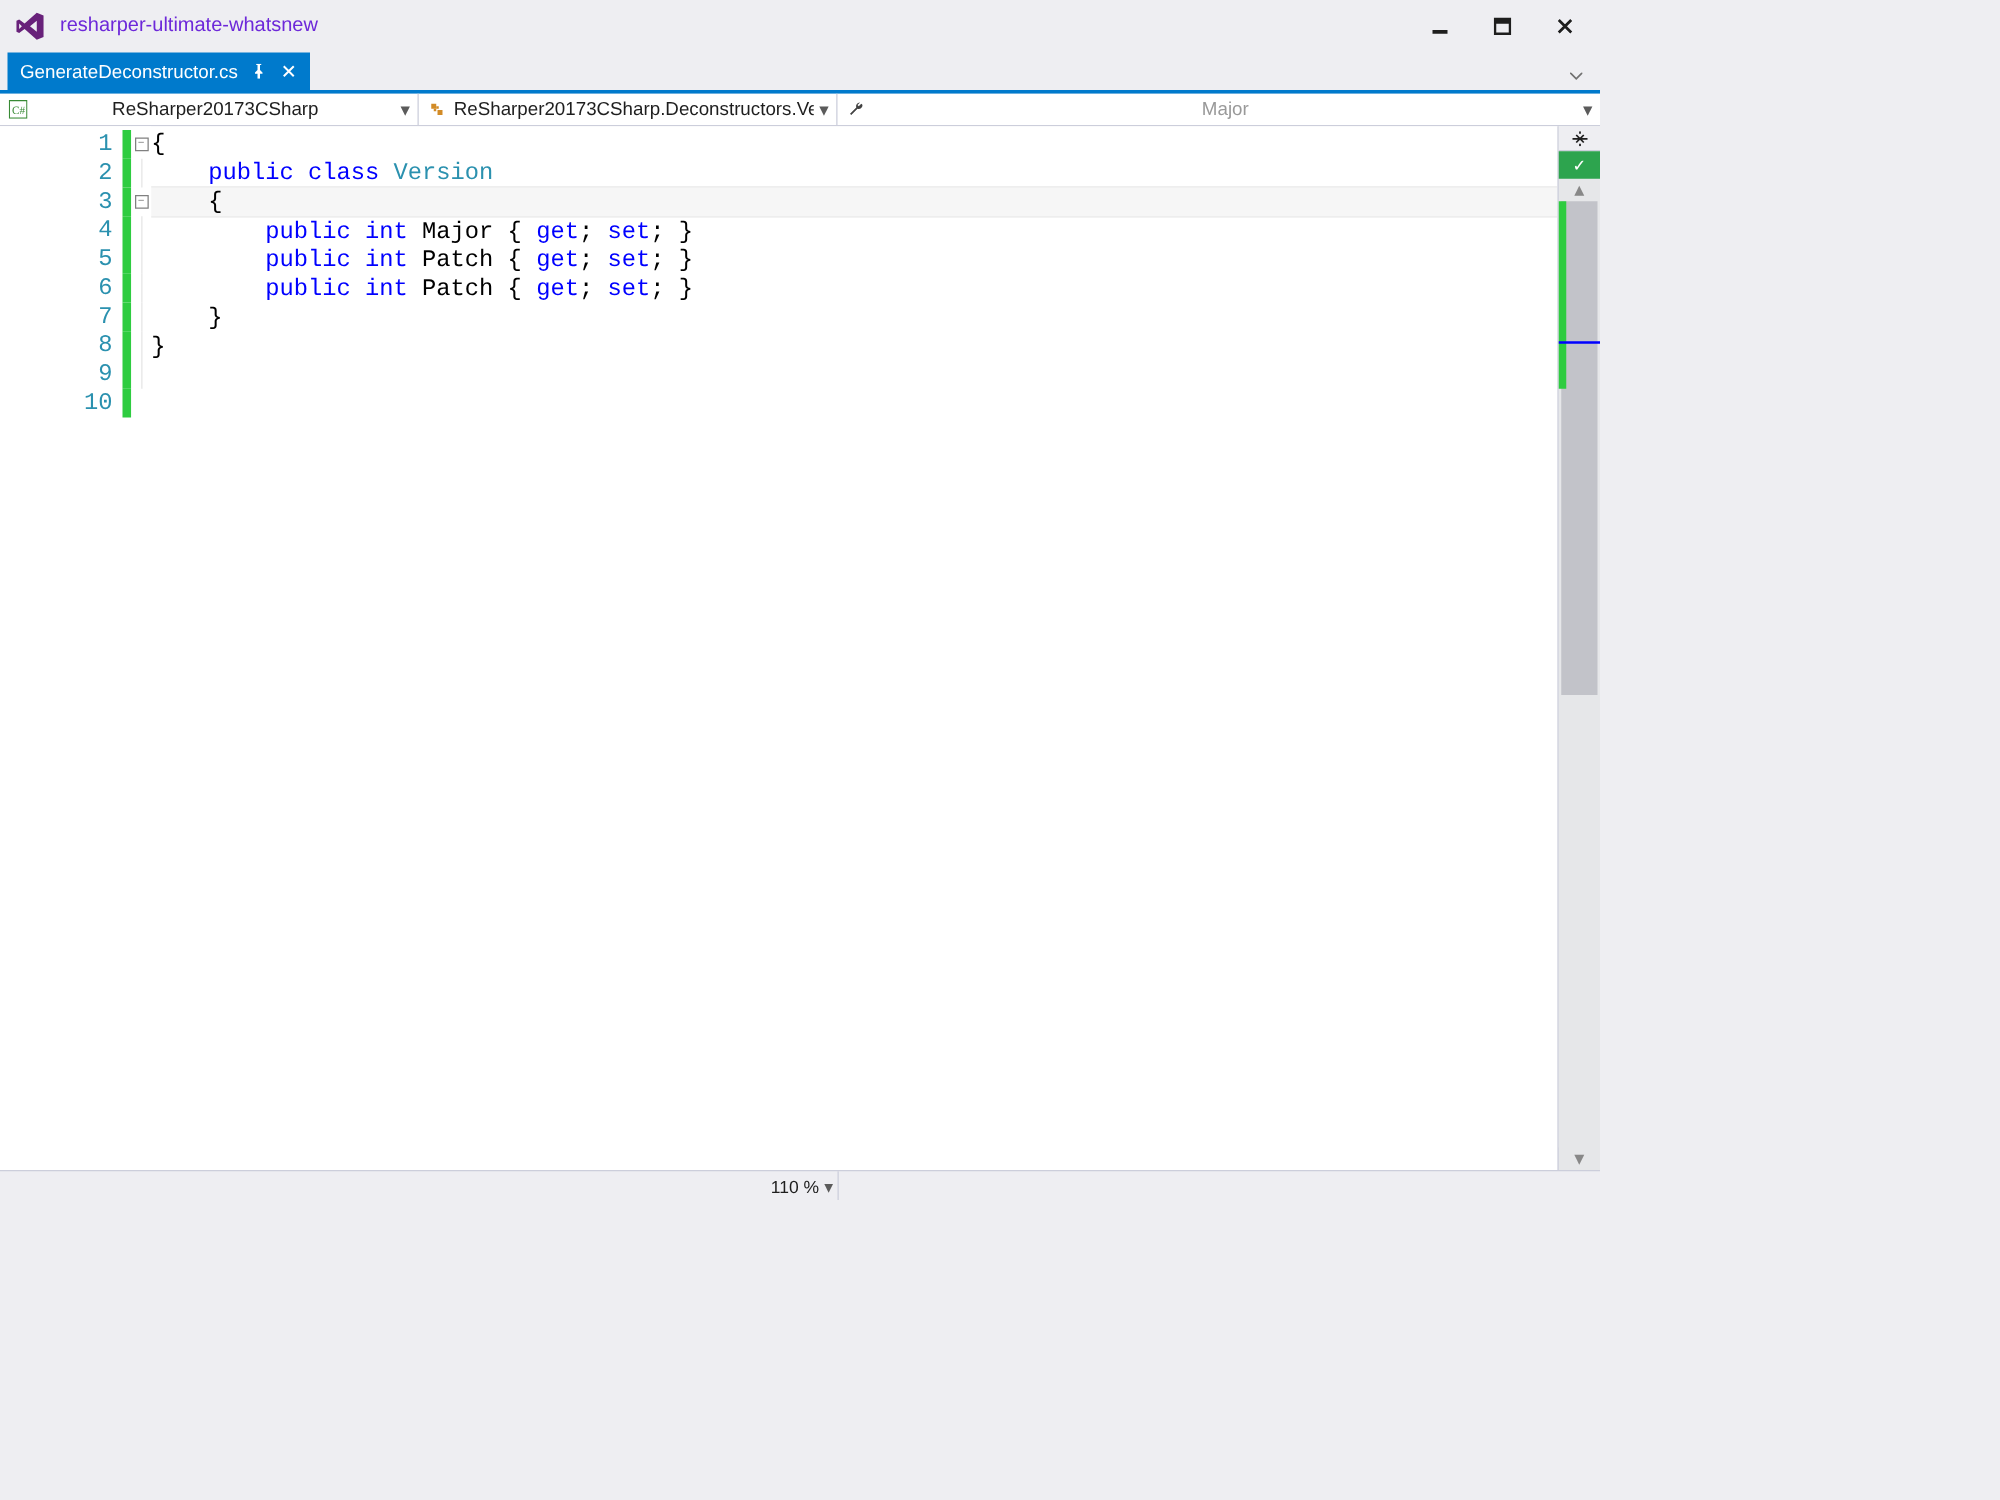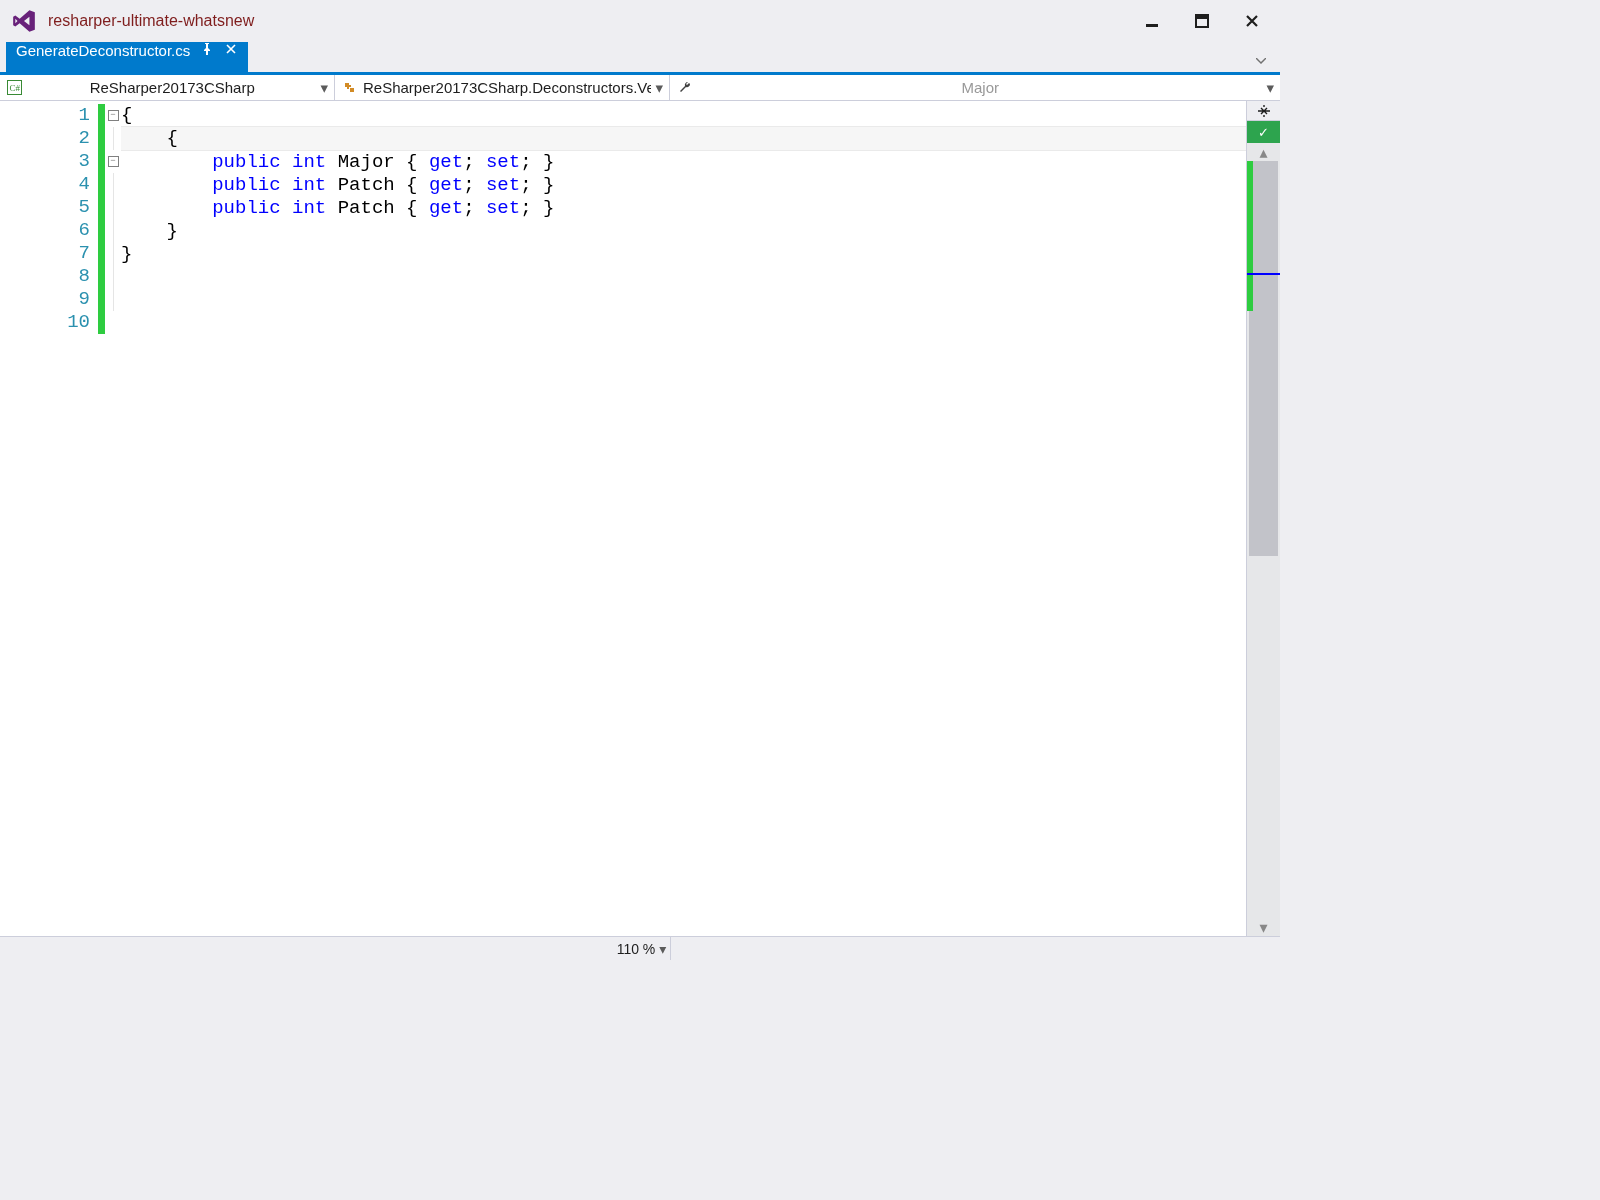--- a/index.html
+++ b/index.html
@@ -2,27 +2,27 @@
 <html><head>
 <meta charset="utf-8">
 <style>
   * { box-sizing: border-box; }
   html, body { margin:0; padding:0; height:100%; font-family:"Segoe UI", Tahoma, sans-serif; background:#eeeef2; color:#1e1e1e; }
   .window { display:flex; flex-direction:column; width:1280px; height:960px; background:#eeeef2; }
 
   
   .titlebar { display:flex; align-items:center; height:42px; padding:0 6px 0 10px; }
   .vs-logo { width:28px; height:28px; display:flex; align-items:center; justify-content:center; margin-right:10px; }
-  .titlebar-title { font-size:16px; color:#7f1d1d; flex:1; }
+  .titlebar-title { font-size:16px; color:#6d28d9; flex:1; }
   .winbtns { display:flex; gap:26px; padding-right:10px; }
   .winbtn { width:24px; height:24px; display:flex; align-items:center; justify-content:center; color:#1e1e1e; cursor:pointer; }
 
   
   .tabstrip { display:flex; align-items:flex-end; height:30px; padding-left:6px; }
-  .doctab { display:flex; align-items:flex-start; height:30px; background:#007acc; color:#fff; padding:0 10px; font-size:15px; gap:10px; }
+  .doctab { display:flex; align-items:center; height:30px; background:#007acc; color:#fff; padding:0 10px; font-size:15px; gap:10px; }
   .doctab .pin, .doctab .close { width:14px; height:14px; display:flex; align-items:center; justify-content:center; }
   .tabstrip-spacer { flex:1; }
   .tabstrip-arrow { width:22px; height:22px; margin-right:8px; display:flex; align-items:center; justify-content:center; color:#717171; cursor:pointer; }
   .tabstrip-underline { height:3px; background:#007acc; }
 
   
   .navbar { display:flex; height:26px; background:#fff; border-bottom:1px solid #cccedb; }
   .navitem { display:flex; align-items:center; height:100%; border-right:1px solid #cccedb; font-size:15px; color:#1e1e1e; padding:0 6px; cursor:pointer; }
   .navitem.last { flex:1; border-right:none; }
   .navitem .icon { width:16px; height:16px; margin-right:6px; display:flex; align-items:center; justify-content:center; }
@@ -207,20 +207,21 @@
               <div class="fold-line"></div>
             </div>
           <div class="row">
               <div class="fold-line"></div>
             </div>
           <div class="row"></div>
         </div>
       </div>
       <div class="code">
         <div class="line"><span class="txt">{</span></div>
+        <div class="line"><span class="txt">    </span><span class="kw">public</span><span class="txt"> </span><span class="kw">class</span><span class="txt"> </span><span class="type">Version</span></div>
         <div class="line hl"><span class="txt">    </span><span class="txt">{</span></div>
         <div class="line"><span class="txt">        </span><span class="kw">public</span><span class="txt"> </span><span class="kw">int</span><span class="txt"> </span><span class="txt">Major</span><span class="txt"> { </span><span class="kw">get</span><span class="txt">; </span><span class="kw">set</span><span class="txt">; }</span></div>
         <div class="line"><span class="txt">        </span><span class="kw">public</span><span class="txt"> </span><span class="kw">int</span><span class="txt"> </span><span class="txt">Patch</span><span class="txt"> { </span><span class="kw">get</span><span class="txt">; </span><span class="kw">set</span><span class="txt">; }</span></div>
         <div class="line"><span class="txt">        </span><span class="kw">public</span><span class="txt"> </span><span class="kw">int</span><span class="txt"> </span><span class="txt">Patch</span><span class="txt"> { </span><span class="kw">get</span><span class="txt">; </span><span class="kw">set</span><span class="txt">; }</span></div>
         <div class="line"><span class="txt">    </span><span class="txt">}</span></div>
         <div class="line"><span class="txt">}</span></div>
         <div class="line"></div>
       </div>
     </div>
 

